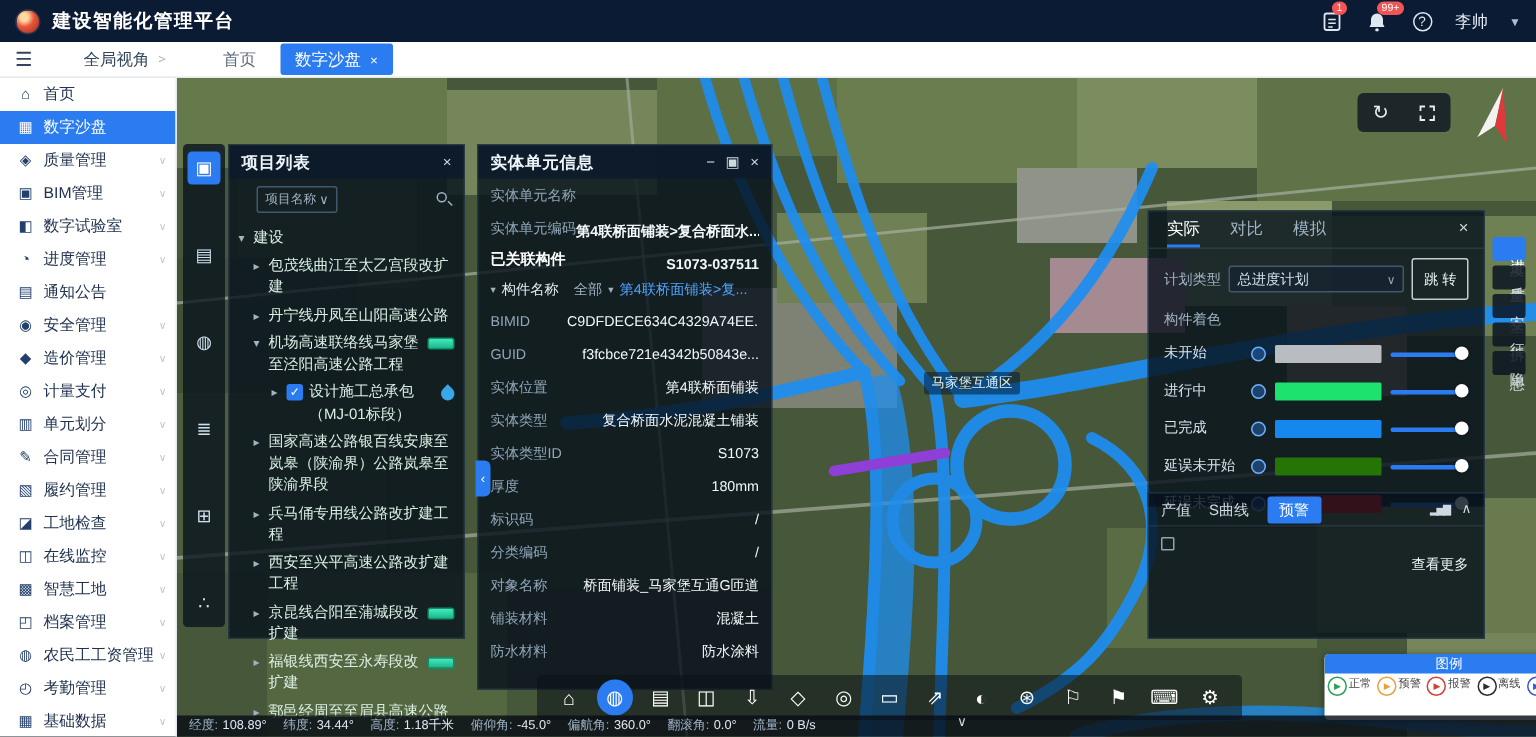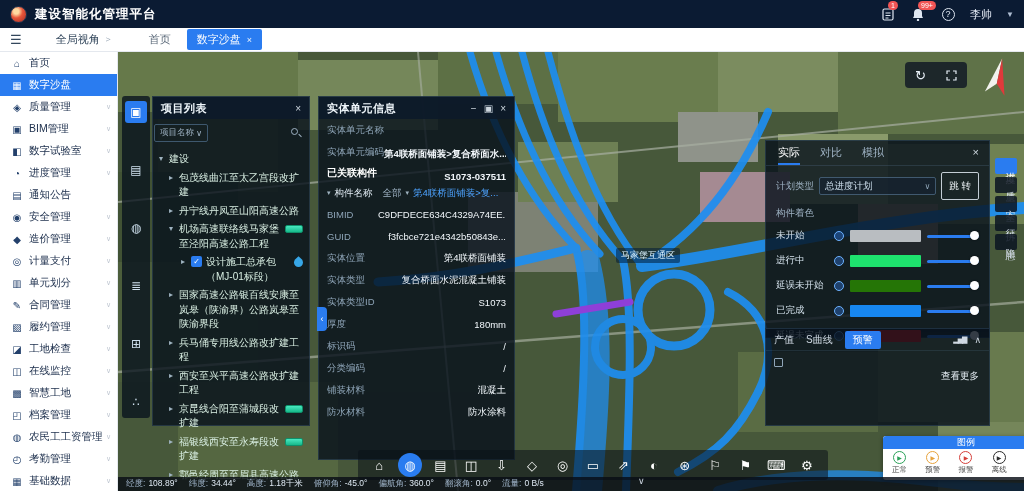--- a/index.html
+++ b/index.html
@@ -47,21 +47,21 @@
   .ph-icons { margin-left:auto; display:flex; gap:7px; color:#cfd8e0; font-size:10px; }
   .ph-icons span { cursor:pointer; }
 
   
   #tool-strip { position:absolute; left:4px; top:44px; width:28px; height:322px; background:rgba(8,18,30,.78); border-radius:3px; display:flex; flex-direction:column; align-items:center; justify-content:space-between; padding:5px 0; }
   .strip-btn { width:22px; height:22px; display:flex; align-items:center; justify-content:center; color:#cfe0ee; font-size:12px; border-radius:3px; cursor:pointer; }
   .strip-btn.active { background:#2a7cf0; color:#fff; }
 
   
   #project-panel { left:34px; top:44px; width:158px; height:330px; }
-  #search-row { display:flex; align-items:center; gap:0; padding:5px 1px; }
+  #search-row { display:flex; align-items:center; gap:0; padding:5px 18px; }
   #filter-box { width:54px; height:18px; border:1px solid #3e586e; border-radius:2px; color:#9fb3c4; font-size:8.5px; display:flex; align-items:center; justify-content:center; gap:2px; cursor:pointer; }
   #proj-search { flex:1; height:18px; border:1px solid #3e586e; border-radius:2px; background:rgba(255,255,255,.05); color:#cfe0ee; font-size:8.5px; padding:0 14px 0 4px; outline:none; }
   #proj-search::placeholder { color:#7b93a6; }
   #search-mag { position:absolute; right:11px; top:31px; width:7px; height:7px; border:1.2px solid #9fb3c4; border-radius:50%; }
   #search-mag::after { content:""; position:absolute; left:6px; top:6px; width:4px; height:1.2px; background:#9fb3c4; transform:rotate(45deg); }
   #tree { padding:1px 6px; }
   .tree-item { display:flex; align-items:flex-start; margin:4px 0; cursor:pointer; }
   .tree-item .caret { width:10px; flex:none; color:#9fb3c0; font-size:8px; line-height:14px; }
   .tree-item .t-label { color:#d9efe3; font-size:10px; line-height:1.45; }
   .tree-item.lvl1 { padding-left:10px; }
@@ -131,21 +131,21 @@
   #status-bar { position:absolute; left:0; top:425px; width:906px; height:14px; background:rgba(8,14,22,.82); display:flex; align-items:center; padding:0 8px; gap:11px; }
   .st-pair { display:flex; gap:3px; white-space:nowrap; }
   .st-l { color:#9fb3c8; font-size:8.5px; }
   .st-v { color:#dfe9f3; font-size:8.5px; }
   #statusbar-collapse { position:absolute; left:520px; top:-1px; color:#cfd8e2; font-size:9px; cursor:pointer; }
 
   
   #legend { position:absolute; left:737px; top:384px; width:166px; height:44px; background:#fff; border-radius:3px; overflow:hidden; box-shadow:0 1px 4px rgba(0,0,0,.4);margin-left:28px; }
   #legend-header { height:13px; background:#2a7cf0; color:#fff; font-size:9px; display:flex; align-items:center; justify-content:center; }
   #legend-items { display:flex; justify-content:space-around; padding-top:2px; }
-  .lg-item { display:flex; flex-direction:column; align-items:center; gap:1px; }
+  .lg-item { display:flex; flex-direction:row; gap:1px; }
   .lg-ring { width:13px; height:13px; border:1.5px solid #000; border-radius:50%; display:flex; align-items:center; justify-content:center; }
   .lg-g { font-size:6px; line-height:1; }
   .lg-t { font-size:7.5px; color:#444; }
 
   
   #map-controls { position:absolute; left:787px; top:10px; width:62px; height:26px; background:rgba(18,26,38,.85); border-radius:4px; display:flex; align-items:center; justify-content:space-around; }
   #map-controls .mc-btn { color:#e6eef6; font-size:13px; cursor:pointer; display:flex; align-items:center; }
   #compass { position:absolute; left:858px; top:2px; }
 </style>
 </head>
@@ -558,20 +558,24 @@
         <div class="info-row">
           <span class="i-label">标识码</span>
           <span class="i-value">/</span>
         </div>
 
         <div class="info-row">
           <span class="i-label">分类编码</span>
           <span class="i-value">/</span>
         </div>
 
+        <div class="info-row">
+          <span class="i-label">对象名称</span>
+          <span class="i-value">桥面铺装_马家堡互通G匝道</span>
+        </div>
 
         <div class="info-row">
           <span class="i-label">铺装材料</span>
           <span class="i-value">混凝土</span>
         </div>
 
         <div class="info-row">
           <span class="i-label">防水材料</span>
           <span class="i-value">防水涂料</span>
         </div>
@@ -613,33 +617,33 @@
           <span class="st-name">进行中</span>
           <span class="st-pick"></span>
           <div class="st-bar" style="background: rgb(30, 226, 110);"></div>
           <div class="st-slider">
             <div class="track"></div>
             <div class="knob"></div>
           </div>
         </div>
 
         <div class="status-row">
-          <span class="st-name">延误未开始</span>
+          <span class="st-name">已完成</span>
           <span class="st-pick"></span>
-          <div class="st-bar" style="background: rgb(37, 117, 6);"></div>
+          <div class="st-bar" style="background: rgb(23, 135, 240);"></div>
           <div class="st-slider">
             <div class="track"></div>
             <div class="knob"></div>
           </div>
         </div>
 
         <div class="status-row">
-          <span class="st-name">已完成</span>
+          <span class="st-name">延误未开始</span>
           <span class="st-pick"></span>
-          <div class="st-bar" style="background: rgb(23, 135, 240);"></div>
+          <div class="st-bar" style="background: rgb(37, 117, 6);"></div>
           <div class="st-slider">
             <div class="track"></div>
             <div class="knob"></div>
           </div>
         </div>
 
         <div class="status-row">
           <span class="st-name">延误未完成</span>
           <span class="st-pick"></span>
           <div class="st-bar" style="background: rgb(240, 17, 17);"></div>

